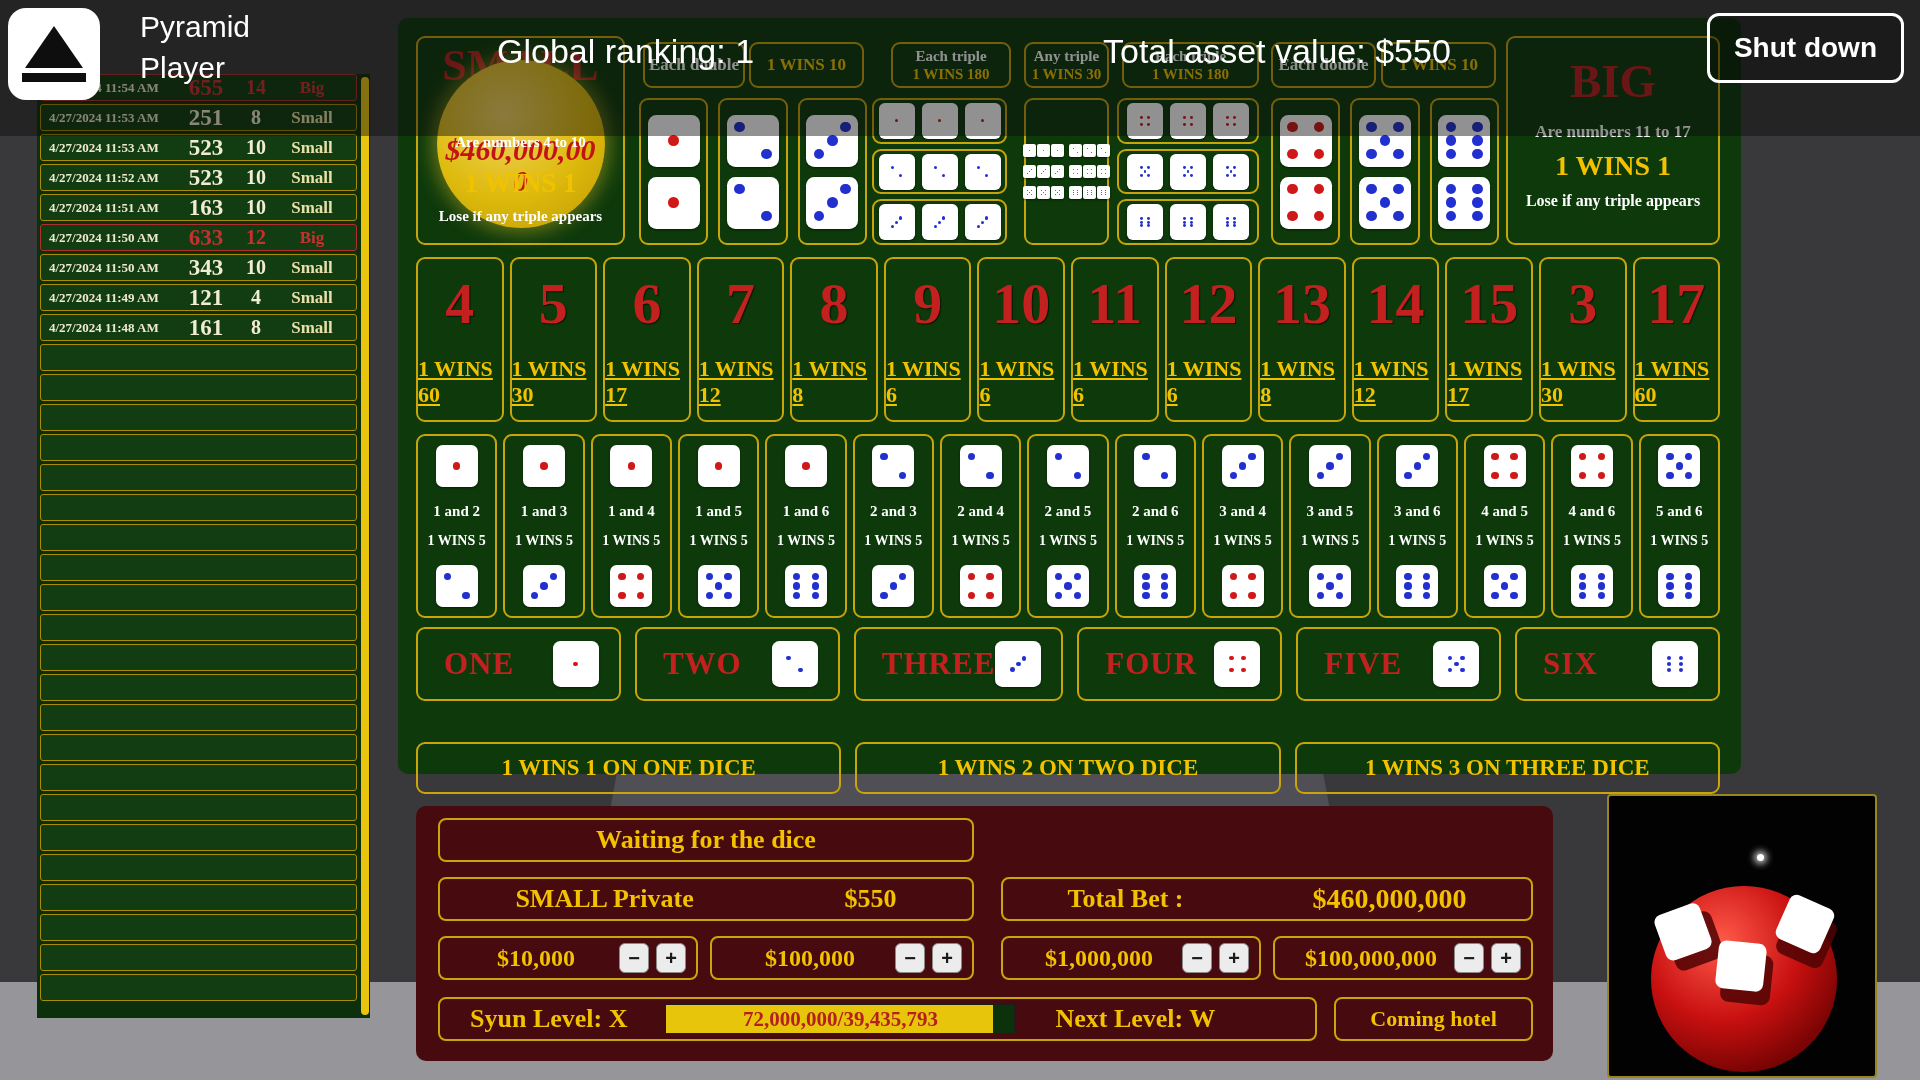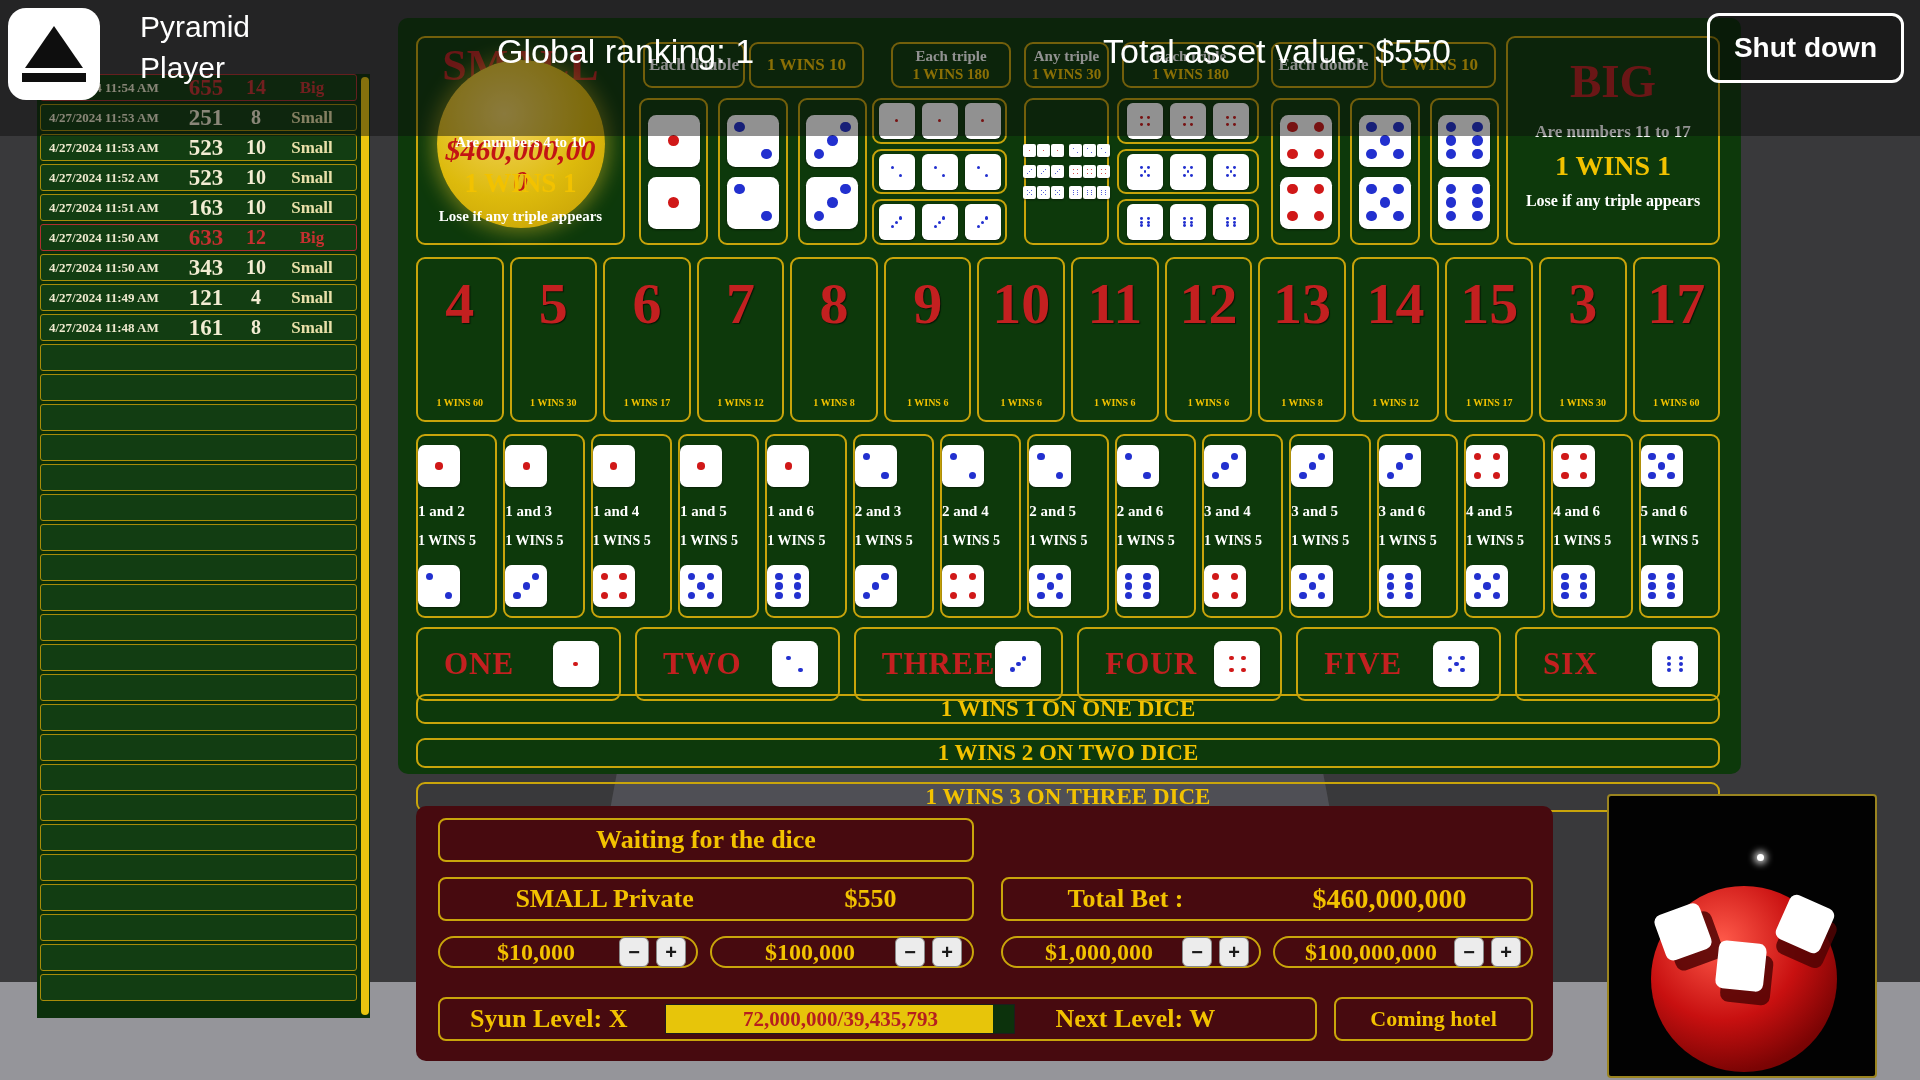--- a/index.html
+++ b/index.html
@@ -95,28 +95,28 @@
              display:flex; align-items:center; justify-content:center; gap:7px; }
   .anybox { left:626px; top:80px; width:85px; height:147px; }
   #any-triple-dice { display:grid; grid-template-columns:1fr 1fr; gap:8px 5px;
                      place-content:center; height:100%; }
   .any-group { display:flex; gap:1px; }
 
   .rowflex { position:absolute; left:18px; display:flex; }
   #totals-row  { top:239px; width:1304px; height:165px; gap:6px; }
   #pairs-row   { top:416px; width:1304px; height:184px; gap:6px; }
   #singles-row { top:609px; width:1304px; height:74px;  gap:14px;justify-content:center; }
-  #payouts-row { top:676px; width:1304px; height:52px;  gap:14px;flex-direction:column; }
+  #payouts-row { top:724px; width:1304px; height:52px;  gap:14px; }
 
   .num-cell { flex:1; display:flex; flex-direction:column; align-items:center; }
   .num { font-size:58px; font-weight:bold; color:#c32020; line-height:1; margin-top:16px;
          text-shadow:1px 1px 1px rgba(0,0,0,0.6); }
-  .n-odds { margin-top:auto; margin-bottom:12px; font-size:10px; }
-
-  .pair-cell { flex:1; display:flex; flex-direction:column; align-items:flex-start;
+  .n-odds { margin-top:auto; margin-bottom:12px; font-size:22px;text-decoration:underline; }
+
+  .pair-cell { flex:1; display:flex; flex-direction:column; align-items:center;
                justify-content:space-between; padding:9px 0;font-family:Liberation Serif, serif; }
   .p-lab  { font-size:15px; margin-top:2px; }
   .p-odds { font-size:14px; margin-bottom:2px; }
 
   .single-cell { flex:1; display:flex; align-items:center; justify-content:space-between;
                  padding:0 20px 0 26px; }
   .s-lab { font-size:31px; font-weight:bold; color:#c32020; letter-spacing:1px; }
 
   .pay-cell { flex:1; display:flex; align-items:center; justify-content:center; font-size:23px; }
 
@@ -134,21 +134,21 @@
   .p-box { position:absolute; border:2px solid #c9a50b; border-radius:8px;
            display:flex; align-items:center; justify-content:center; background:transparent; }
   .p-status { left:22px; top:12px; width:536px; height:44px; font-size:26px; }
   .p-status span, .p-minmax span, .p-room span, .p-total span,
   .p-level .lv, .p-hotel, .chip-val, .ptext { color:#f2c200; font-weight:bold; }
   .p-minmax { left:585px; top:12px; width:532px; height:44px; justify-content:space-around; font-size:24px; }
   .p-room   { left:22px; top:71px; width:536px; height:44px; justify-content:space-around; font-size:26px; }
   .p-total  { left:585px; top:71px; width:532px; height:44px; justify-content:space-around; font-size:26px; }
   .tb-val { font-size:28px; }
   #chips-row { position:absolute; left:22px; top:130px; height:44px; display:flex; }
-  .chip-box { width:260px; height:32px; border:2px solid #c9a50b; border-radius:18px;
+  .chip-box { width:260px; height:44px; border:2px solid #c9a50b; border-radius:8px;
               display:flex; align-items:center; padding-right:10px;padding-left:20px; }
   .chip-box:nth-child(2) { margin-left:12px; width:264px; }
   .chip-box:nth-child(3) { margin-left:27px; }
   .chip-box:nth-child(4) { margin-left:12px; }
   .chip-val { flex:1; text-align:center; font-size:24px; }
   .step { width:30px; height:30px; margin-left:7px; background:#ececec; border:1px solid #8a8a8a;
           border-radius:6px; color:#1a1a1a; font:bold 20px "Liberation Sans",sans-serif;
           display:flex; align-items:center; justify-content:center; cursor:pointer; }
   .p-level { left:22px; top:191px; width:879px; height:44px; justify-content:flex-start; }
   .p-level .lv { font-size:26px; margin-left:30px; }

